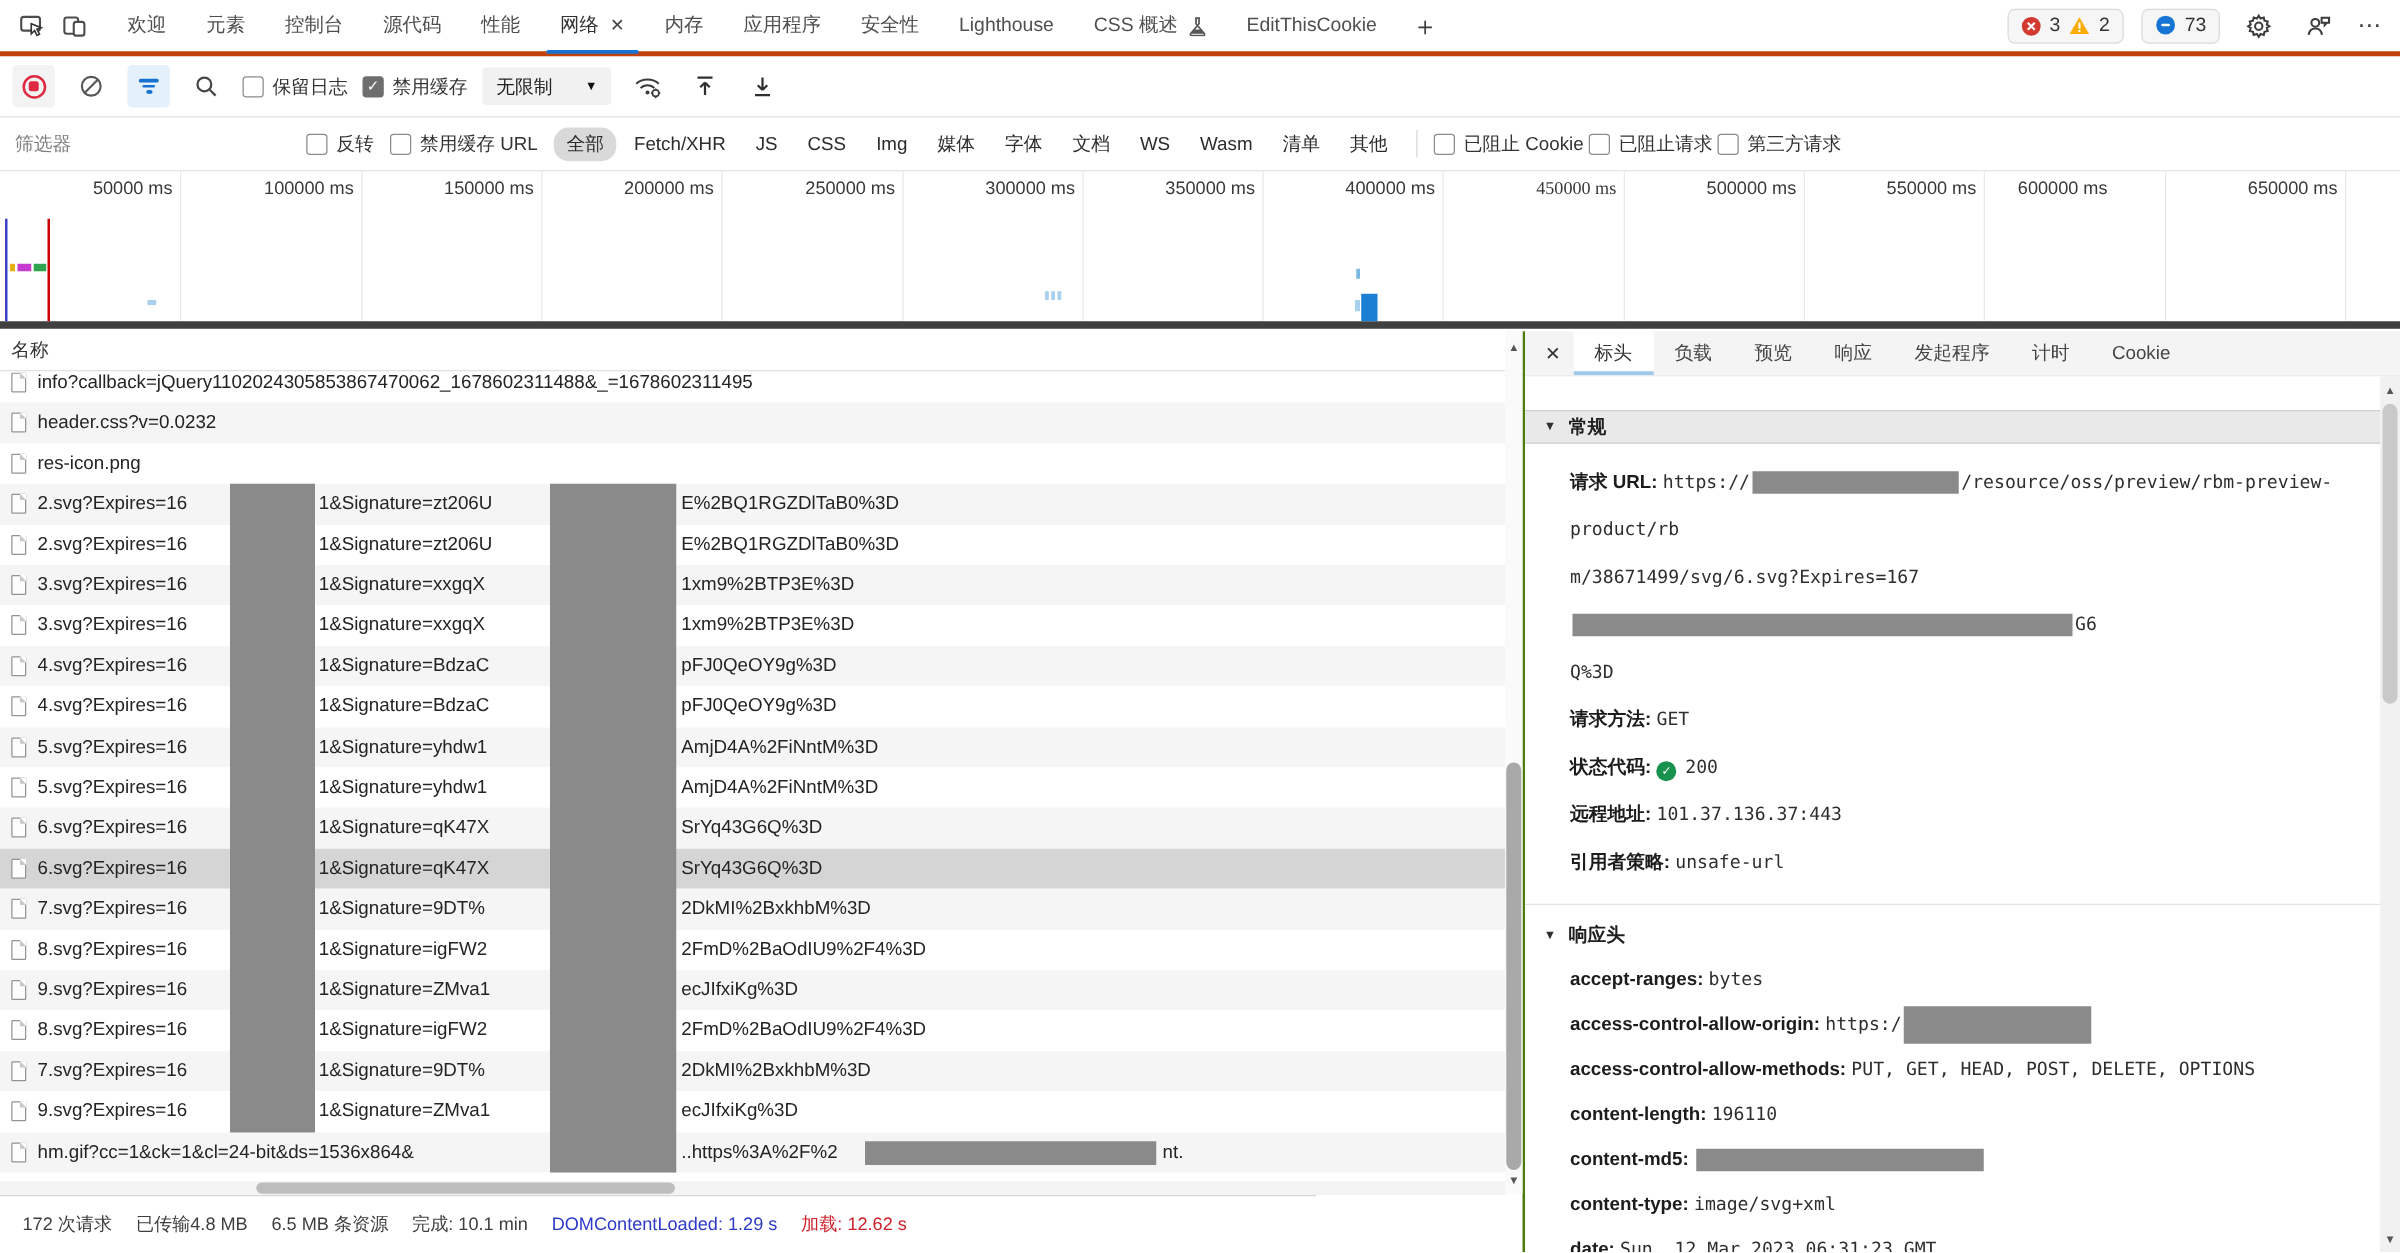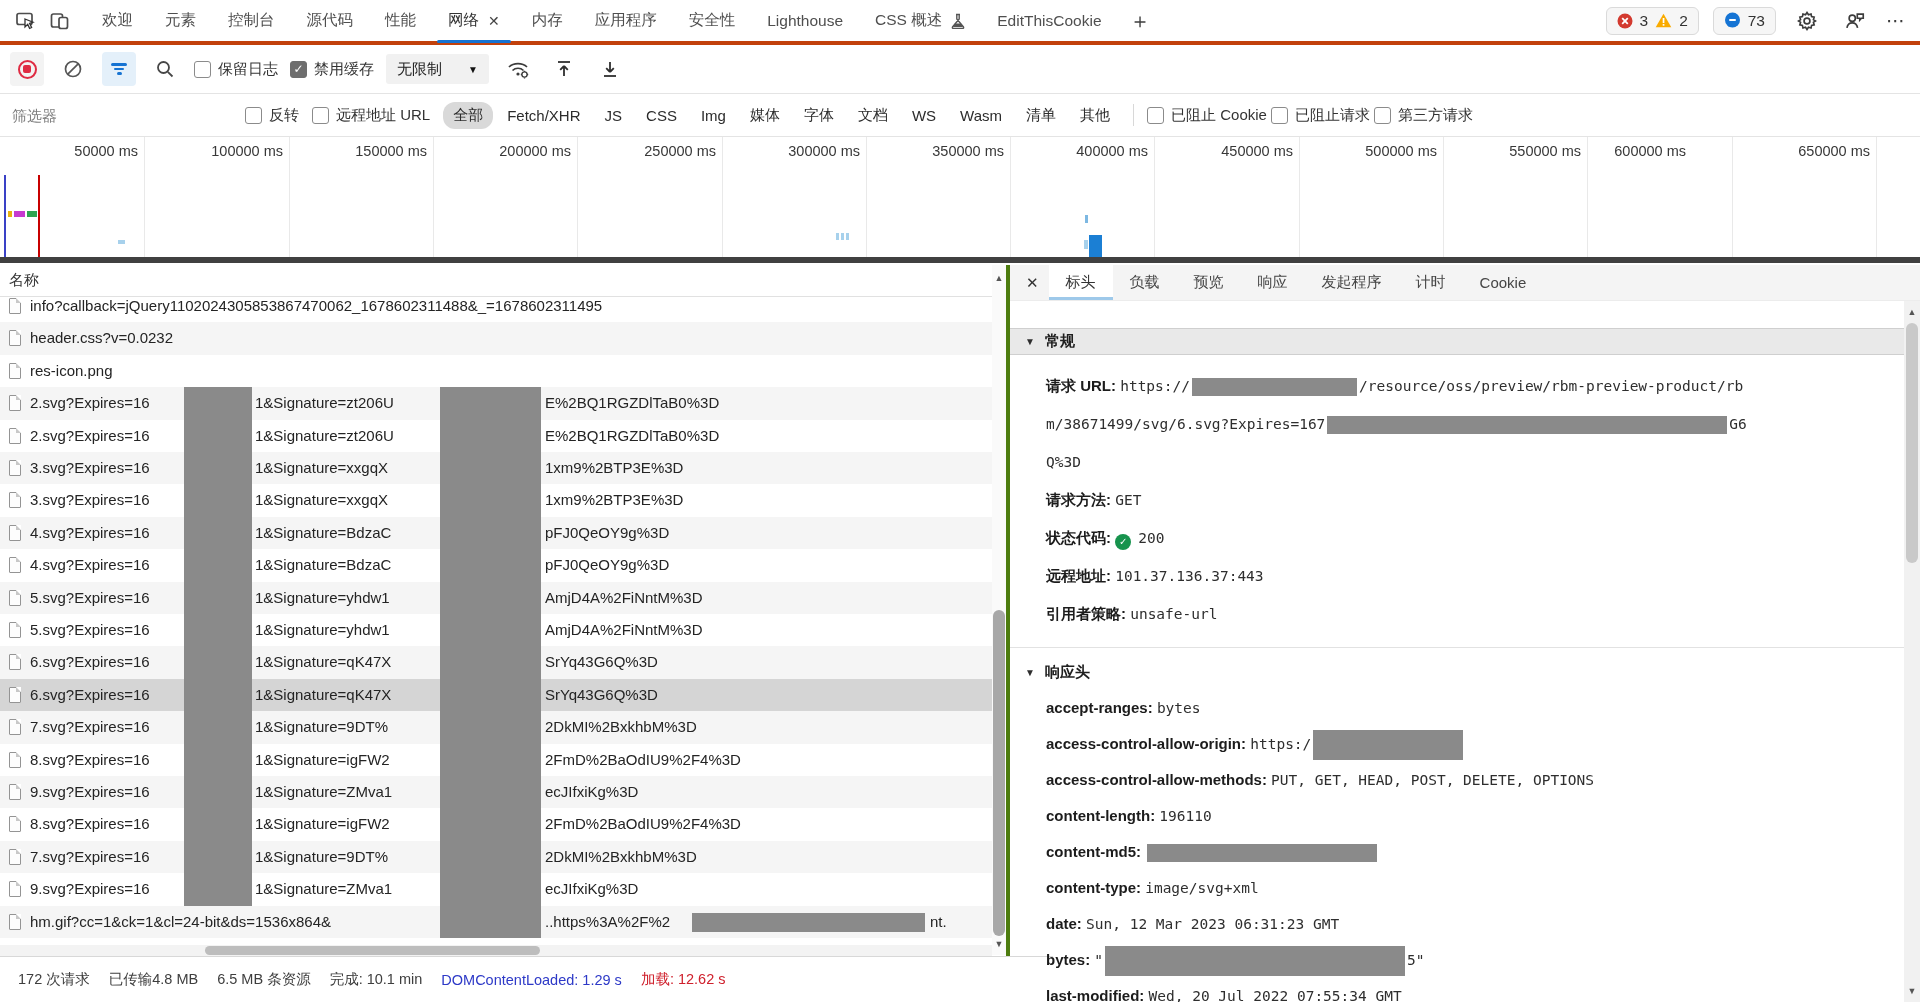--- a/index.html
+++ b/index.html
@@ -44,21 +44,21 @@
   .vdiv { width:1px; height:22px; background:#d8d8d8; }
 
   
   .overview { position:relative; height:126px; border-bottom:6px solid #404040; overflow:hidden; }
   .tl-line { position:absolute; top:0; bottom:0; width:1px; background:#e9e9e9; }
   .tl-label { position:absolute; top:6px; width:150px; text-align:right; font-size:14.5px; color:#383838; }
   .tl-mark { position:absolute; }
 
   
   .main { position:absolute; top:265px; left:0; right:0; bottom:0; display:flex; }
-  .left-panel { width:1010px; position:relative; border-right:4px solid #4d7c0f; flex:none; }
+  .left-panel { width:1220px; position:relative; border-right:2px solid #4d7c0f; flex:none; }
   .list-header { height:32px; border-bottom:1px solid #e1e1e1; display:flex; align-items:center; padding-left:9px; font-size:15px; color:#333; }
   .rows { position:absolute; top:33px; left:0; right:14px; height:647px; overflow:hidden; }
   .row { position:absolute; left:0; right:0; height:33px; background:#fff; }
   .row.alt { background:#f5f5f5; }
   .row.selected { background:#d5d5d5; }
   .row .seg { position:absolute; top:0; line-height:33px; font-size:15px; color:#242424; white-space:nowrap; }
   .row .redact-inline { position:absolute; top:7px; height:19px; background:#8a8a8a; }
   .file-ic { position:absolute; left:9px; top:8px; width:12px; height:16px; border:1px solid #949494; border-radius:1px; background:#fdfdfd; }
   .file-ic::after { content:""; position:absolute; right:-1px; top:-1px; border-style:solid; border-width:0 5px 5px 0; border-color:transparent #fff #c8c8c8 transparent; }
   .colbar { position:absolute; background:#8a8a8a; z-index:3; }
@@ -268,21 +268,21 @@
   </div>
 
   <div class="filterbar">
     <input class="filter-input" placeholder="筛选器" style="">
     <div class="cb-group">
       <span class="cb"></span>
       <span>反转</span>
     </div>
     <div class="cb-group">
       <span class="cb"></span>
-      <span>远程地址 URL</span>
+      <span>禁用缓存 URL</span>
     </div>
     <div class="pills">
         <div class="pill active">全部</div>
         <div class="pill">Fetch/XHR</div>
         <div class="pill">JS</div>
         <div class="pill">CSS</div>
         <div class="pill">Img</div>
         <div class="pill">媒体</div>
         <div class="pill">字体</div>
         <div class="pill">文档</div>
@@ -319,21 +319,21 @@
       <div class="tl-label" style="left: 421px;">200000 ms</div>
       <div class="tl-line" style="left: 722px;"></div>
       <div class="tl-label" style="left: 566px;">250000 ms</div>
       <div class="tl-line" style="left: 866px;"></div>
       <div class="tl-label" style="left: 710px;">300000 ms</div>
       <div class="tl-line" style="left: 1010px;"></div>
       <div class="tl-label" style="left: 854px;">350000 ms</div>
       <div class="tl-line" style="left: 1154px;"></div>
       <div class="tl-label" style="left: 998px;">400000 ms</div>
       <div class="tl-line" style="left: 1299px;"></div>
-      <div class="tl-label" style="left: 1143px;">450000 ms</div>
+      <div class="tl-label" style="left: 1143px; font-family: Liberation Serif, serif;">450000 ms</div>
       <div class="tl-line" style="left: 1443px;"></div>
       <div class="tl-label" style="left: 1287px;">500000 ms</div>
       <div class="tl-line" style="left: 1587px;"></div>
       <div class="tl-label" style="left: 1431px;">550000 ms</div>
       <div class="tl-line" style="left: 1732px;"></div>
       <div class="tl-label" style="left: 1536px;">600000 ms</div>
       <div class="tl-line" style="left: 1876px;"></div>
       <div class="tl-label" style="left: 1720px;">650000 ms</div>
       <div class="tl-mark" style="left: 4px; top: 38px; width: 2px; height: 84px; background: rgb(58, 65, 198);"></div>
       <div class="tl-mark" style="left: 38px; top: 38px; width: 2px; height: 84px; background: rgb(200, 0, 0);"></div>

